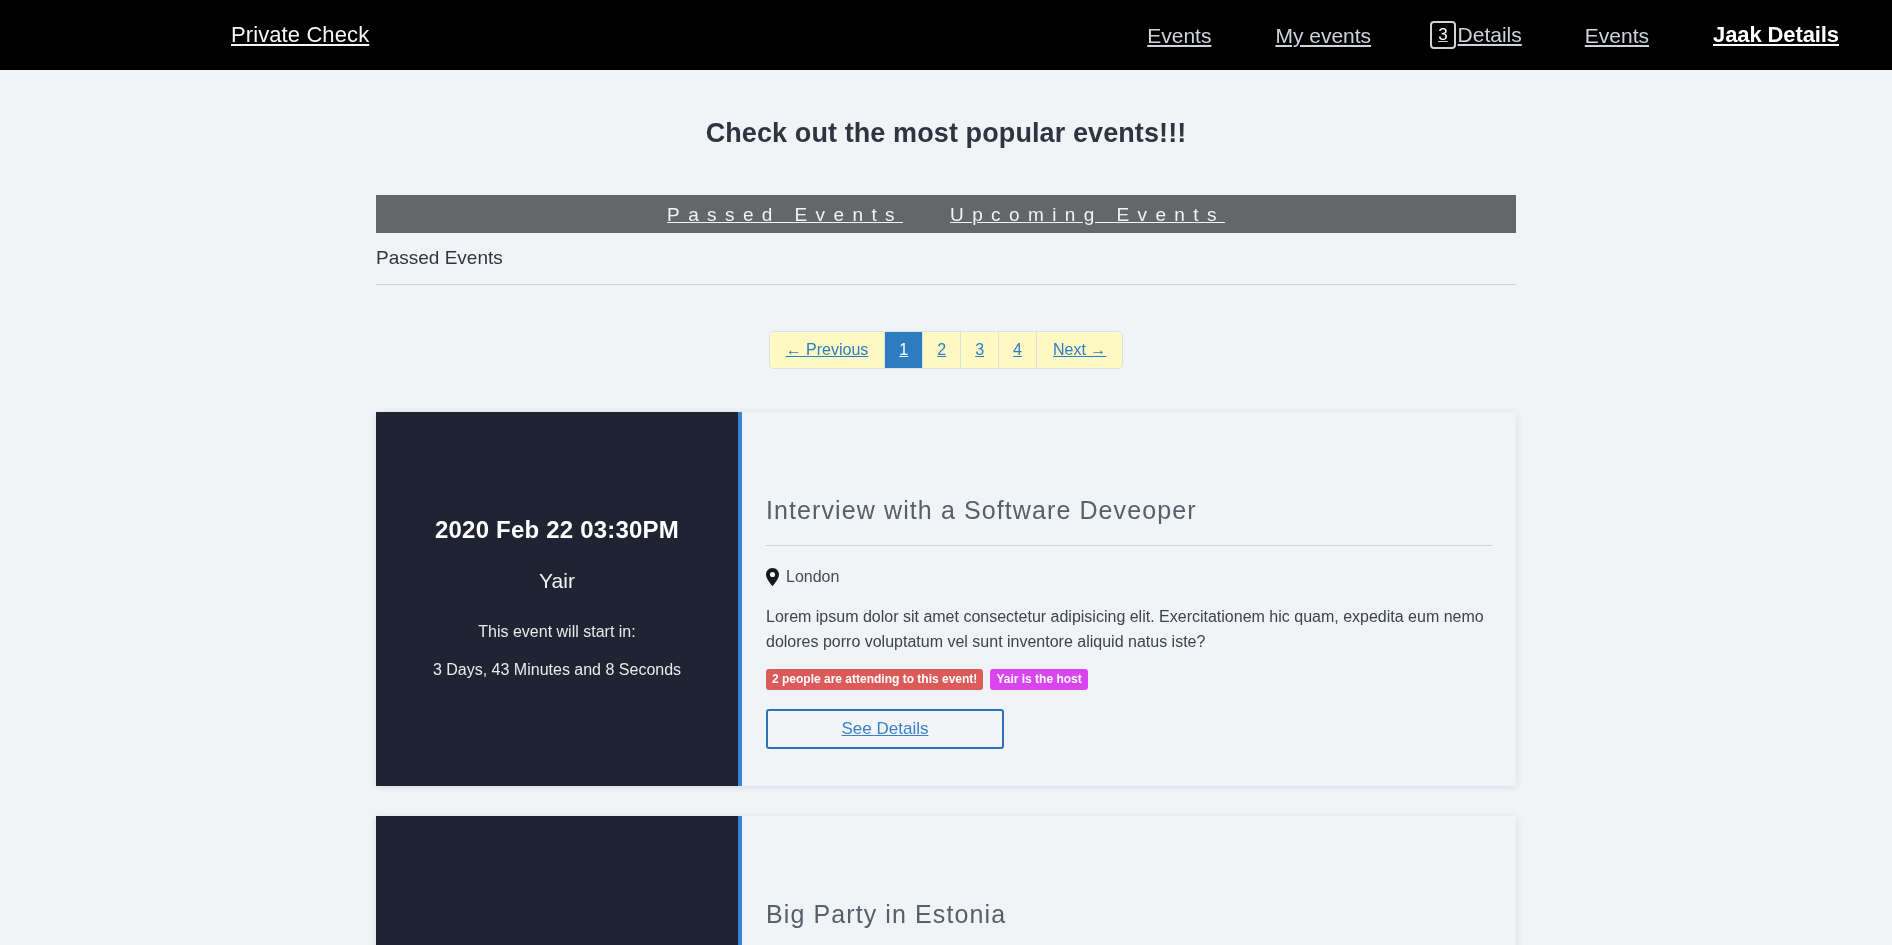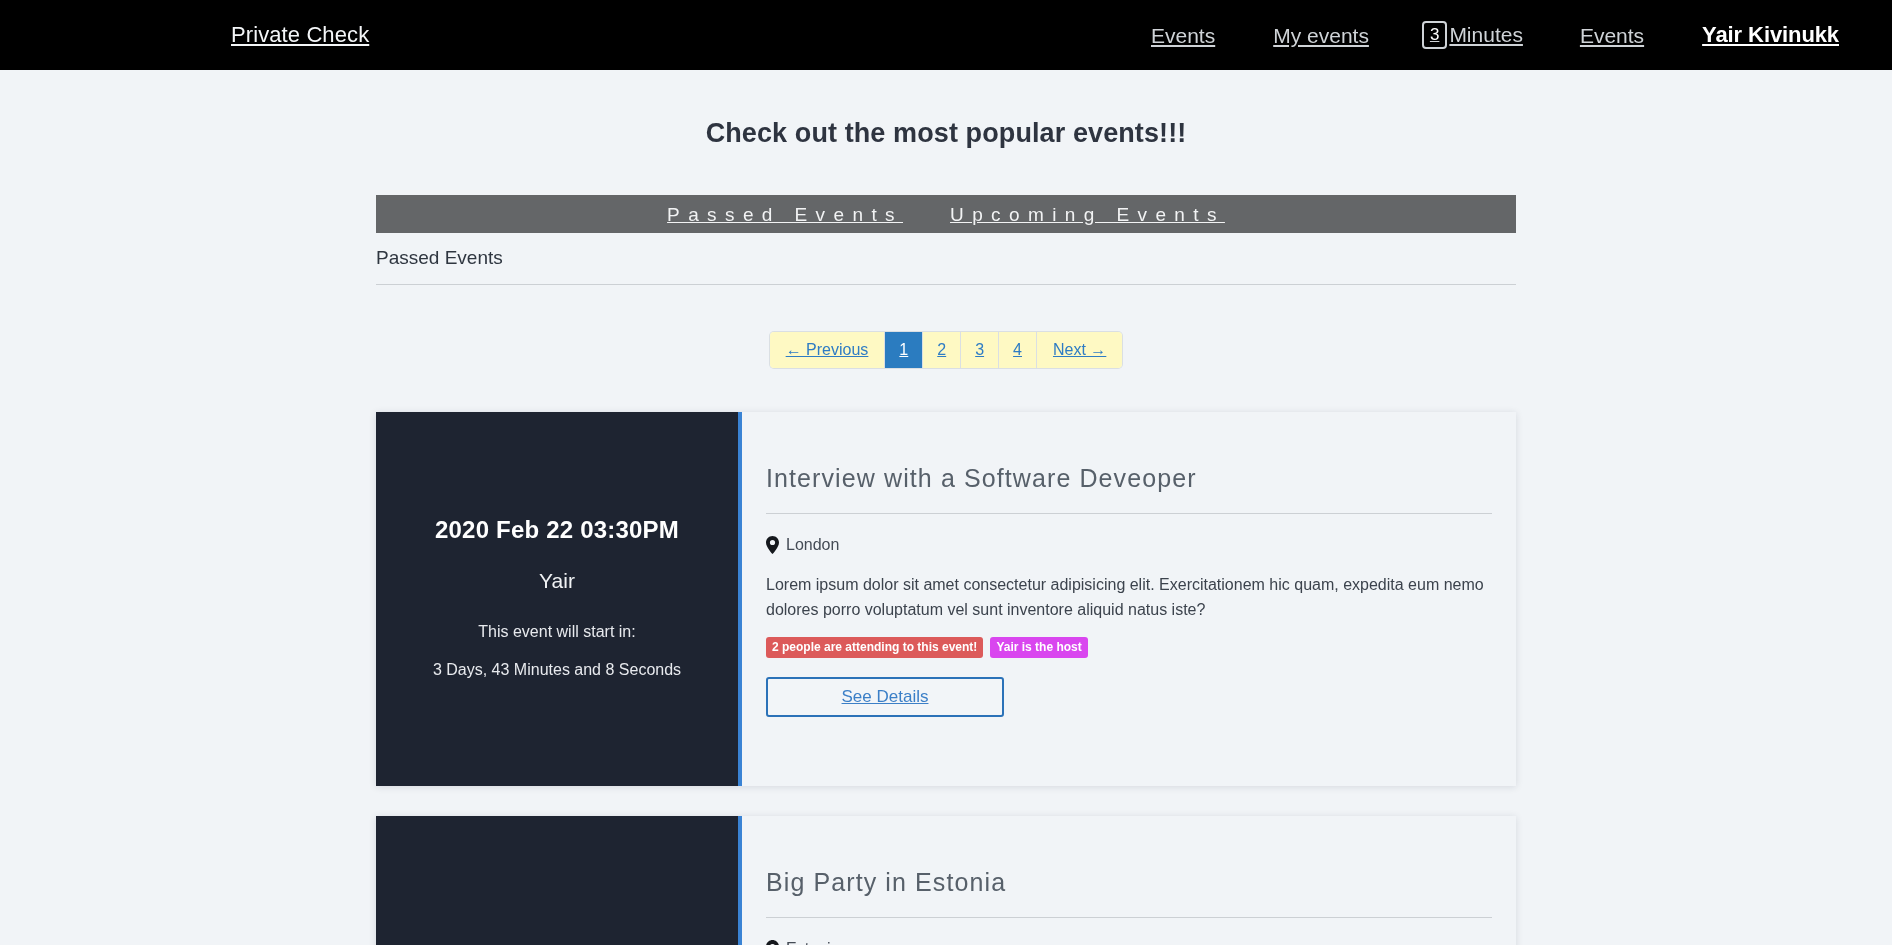--- a/index.html
+++ b/index.html
@@ -32,21 +32,21 @@
     font-size: 22px;
     font-weight: 400;
     letter-spacing: 0.1px;
     line-height: 1;
   }
 
   .nav-right {
     margin-left: auto;
     display: flex;
     align-items: center;
-    gap: 8px;
+    gap: 14px;
   }
 
   .nav-link {
     color: #cfd3d7;
     font-size: 21px;
     font-weight: 400;
     padding: 0 25px;
     line-height: 1;
     white-space: nowrap;
   }
@@ -242,20 +242,21 @@
     padding: 54px 24px 0 24px;
   }
 
   .card-title {
     font-size: 25px;
     font-weight: 400;
     color: #57606a;
     letter-spacing: 1.1px;
     line-height: 1;
     padding-bottom: 22px;
+    margin-top: 32px;
   }
 
   .card-title-rule {
     height: 1px;
     background: #ccd0d4;
     width: 100%;
     margin-bottom: 22px;
   }
 
   .card-location {
@@ -322,24 +323,24 @@
 </head>
 <body>
 
 <div class="navbar">
   <a class="brand" href="#">Private Check</a>
   <div class="nav-right">
     <a class="nav-link" href="#">Events</a>
     <a class="nav-link" href="#">My events</a>
     <a class="nav-invites" href="#">
       <span class="invite-badge">3</span>
-      <span>Minutes</span>
+      <span>Details</span>
     </a>
     <a class="nav-link" href="#">Events</a>
-    <a class="nav-user" href="#">Yair Kivinukk</a>
+    <a class="nav-user" href="#">Jaak Details</a>
   </div>
 </div>
 
 <div class="page">
 
   <h1 class="page-title">Check out the most popular events!!!</h1>
 
   <div class="container">
 
     <div class="tabs-bar">

